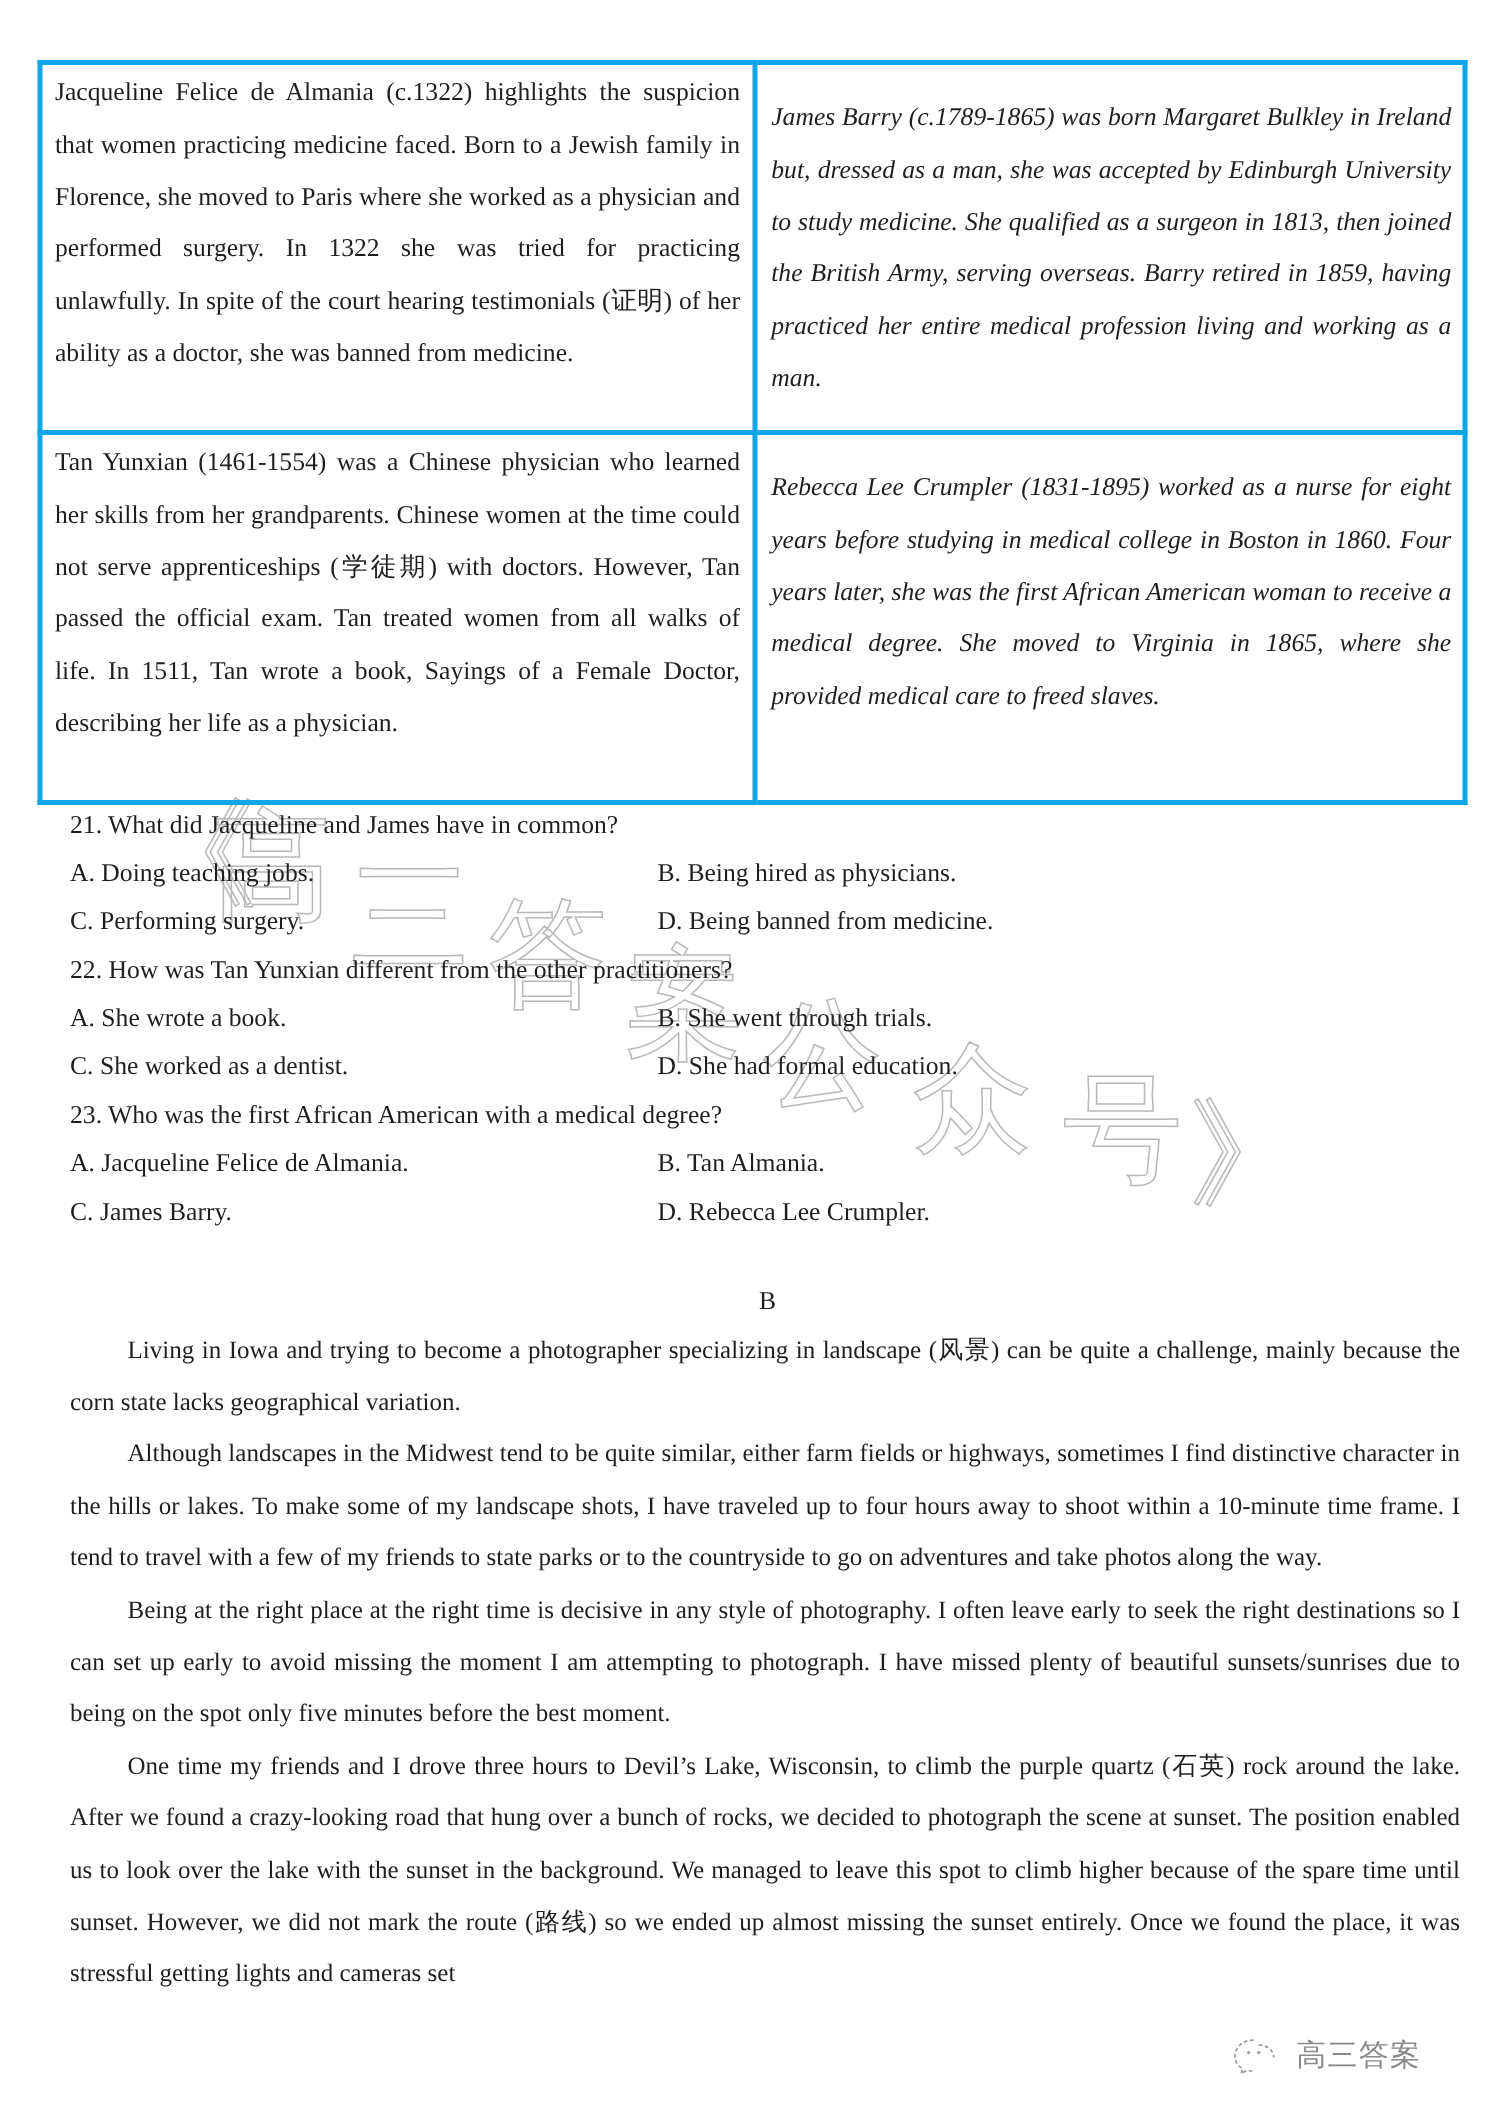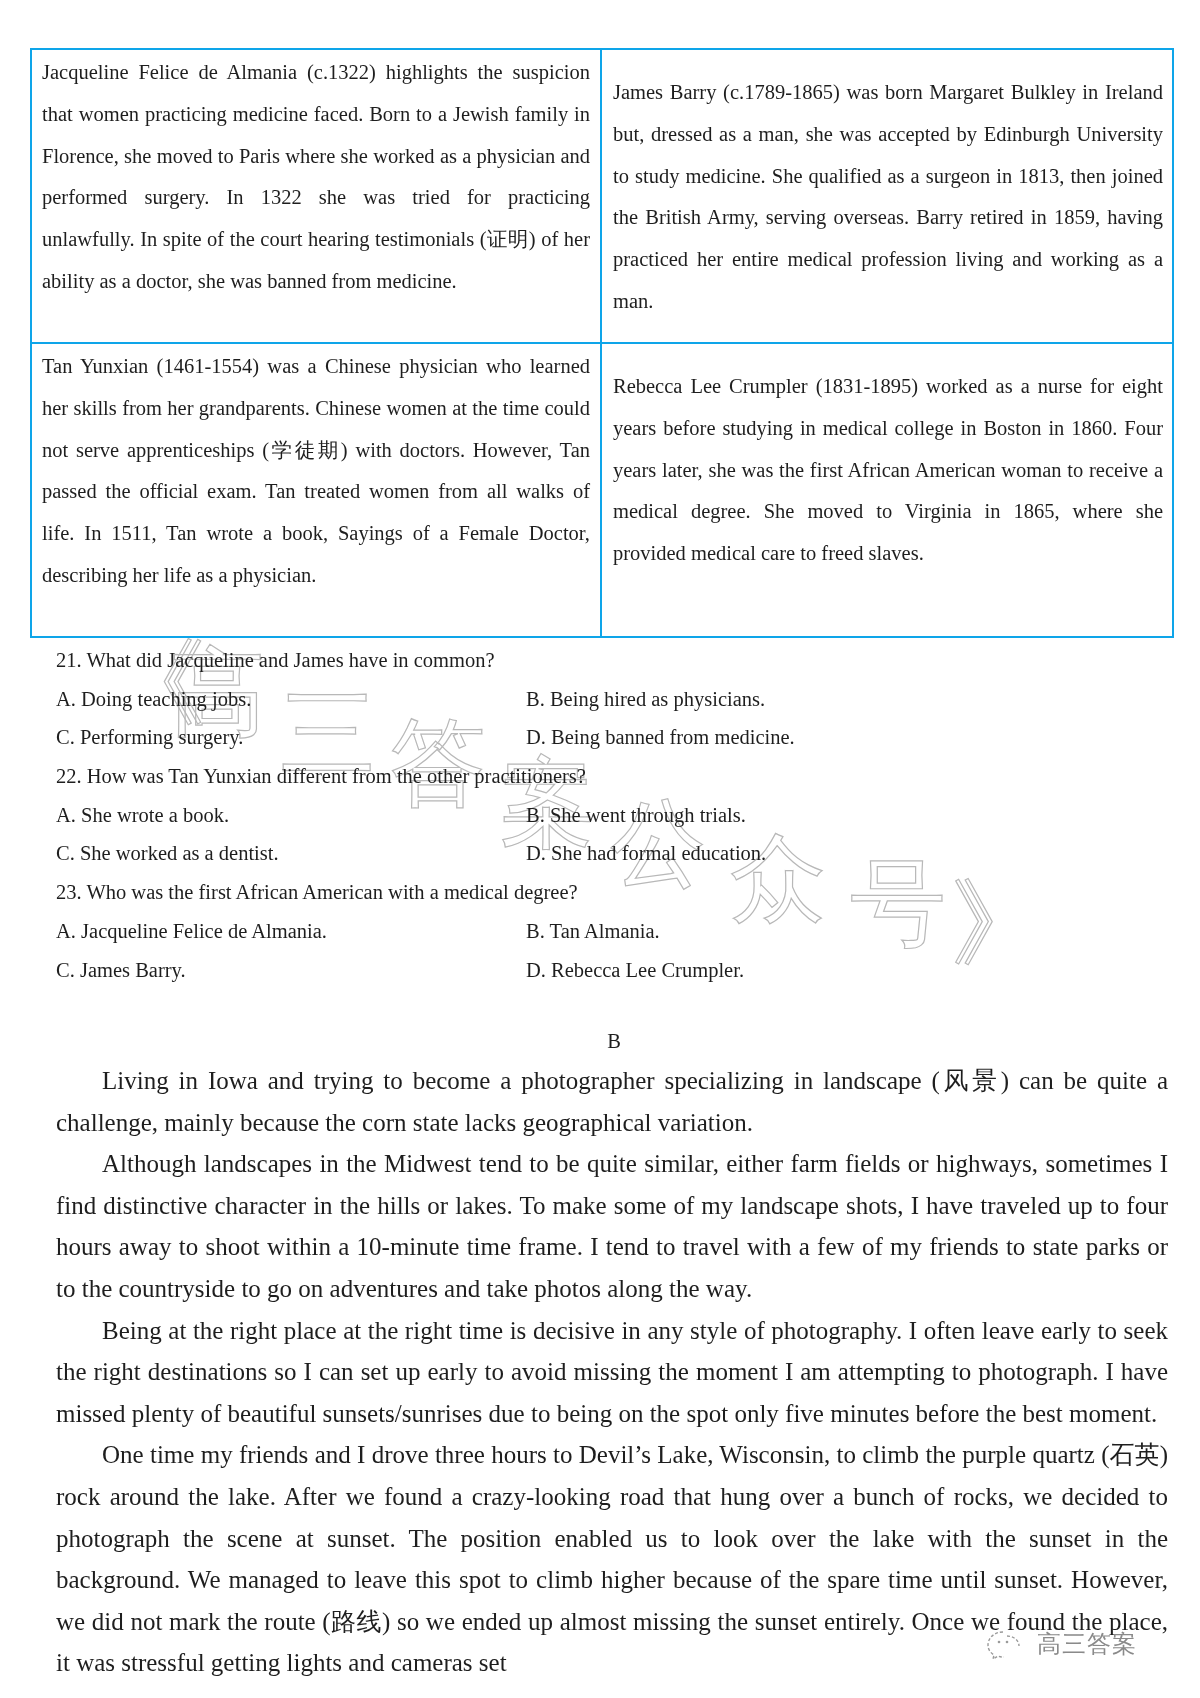--- a/index.html
+++ b/index.html
@@ -9,27 +9,27 @@
     color: #1e1e1e;
   }
   .page { position: absolute; left: 0; top: 0; width: 1200px; height: 1698px; }
 
   
   .bio-table {
     position: absolute; left: 30px; top: 48px; width: 1144px;
     border-collapse: collapse; table-layout: fixed;
   }
   .bio-table td {
-    border: 2px solid #0ea5e9; vertical-align: top;
+    border: 4px solid #0ea5e9; vertical-align: top;
     font-size: 20.5px; line-height: 41.8px;
     text-align: justify; text-align-last: left;
     padding: 2px 10px 0 10px;
   }
   .bio-table td.col-left { width: 548px; }
-  .bio-table td.col-right { padding-left: 11px; padding-right: 9px; }
+  .bio-table td.col-right { padding-left: 11px; padding-right: 9px; font-style: italic; }
   .row1 td { height: 290px; }
   .row2 td { height: 290px; }
   .cell-right-1 .cell-inner { padding-top: 20px; }
   .cell-right-2 .cell-inner { padding-top: 20px; }
 
   
   .questions { position: absolute; left: 56px; top: 641px; width: 1100px; }
   .q-stem, .q-row { font-size: 20.5px; line-height: 38.7px; height: 38.7px; white-space: nowrap; }
   .q-row { position: relative; }
   .opt { position: absolute; top: 0; }
@@ -37,21 +37,21 @@
   .opt-b, .opt-d { left: 470px; }
 
   .section-letter {
     position: absolute; left: 0; width: 1228px; top: 1022px;
     text-align: center; font-size: 20.5px; line-height: 38px;
   }
 
   
   .passage { position: absolute; left: 56px; top: 1060px; width: 1112px; }
   .passage p {
-    margin: 0; font-size: 25px; line-height: 41.6px;
+    margin: 0; font-size: 20px; line-height: 41.6px;
     text-indent: 46px; text-align: justify;
   }
 
   
   .watermark-diagonal {
     position: absolute; left: 110px; top: 640px; width: 1000px; height: 330px;
     pointer-events: none;
   }
   .wm-char {
     position: absolute; font-family: "DejaVu Sans", sans-serif; font-weight: 100;

